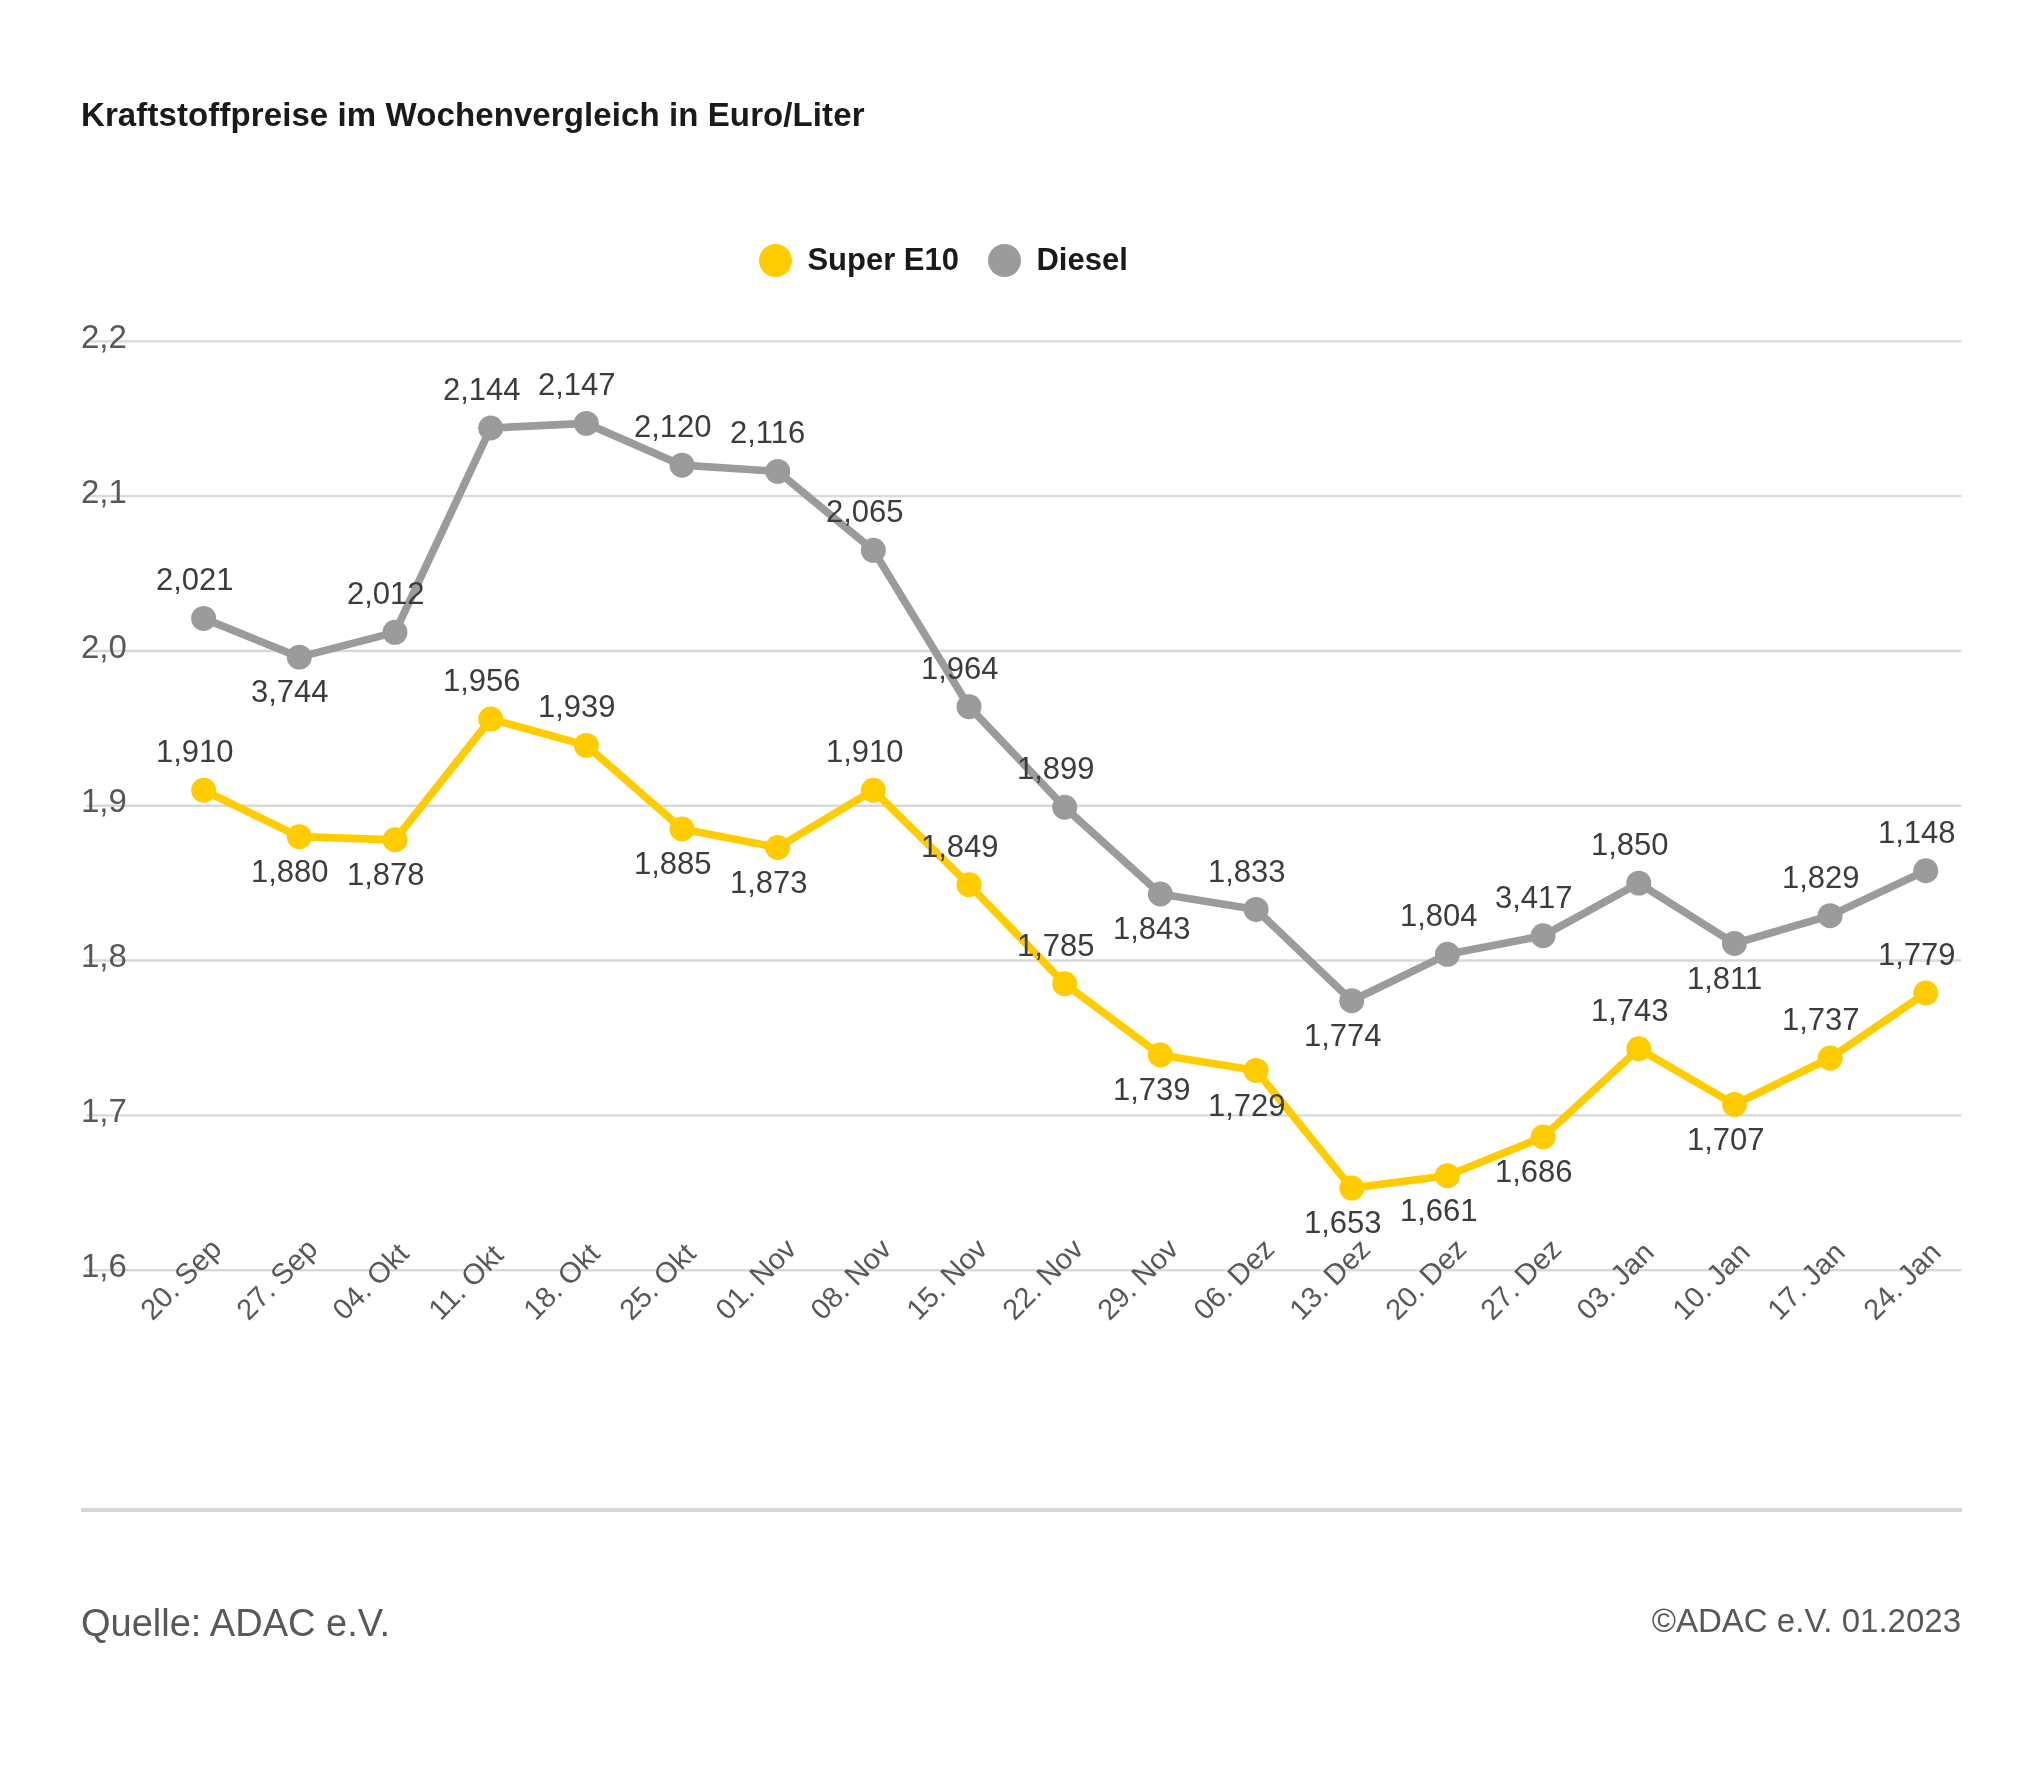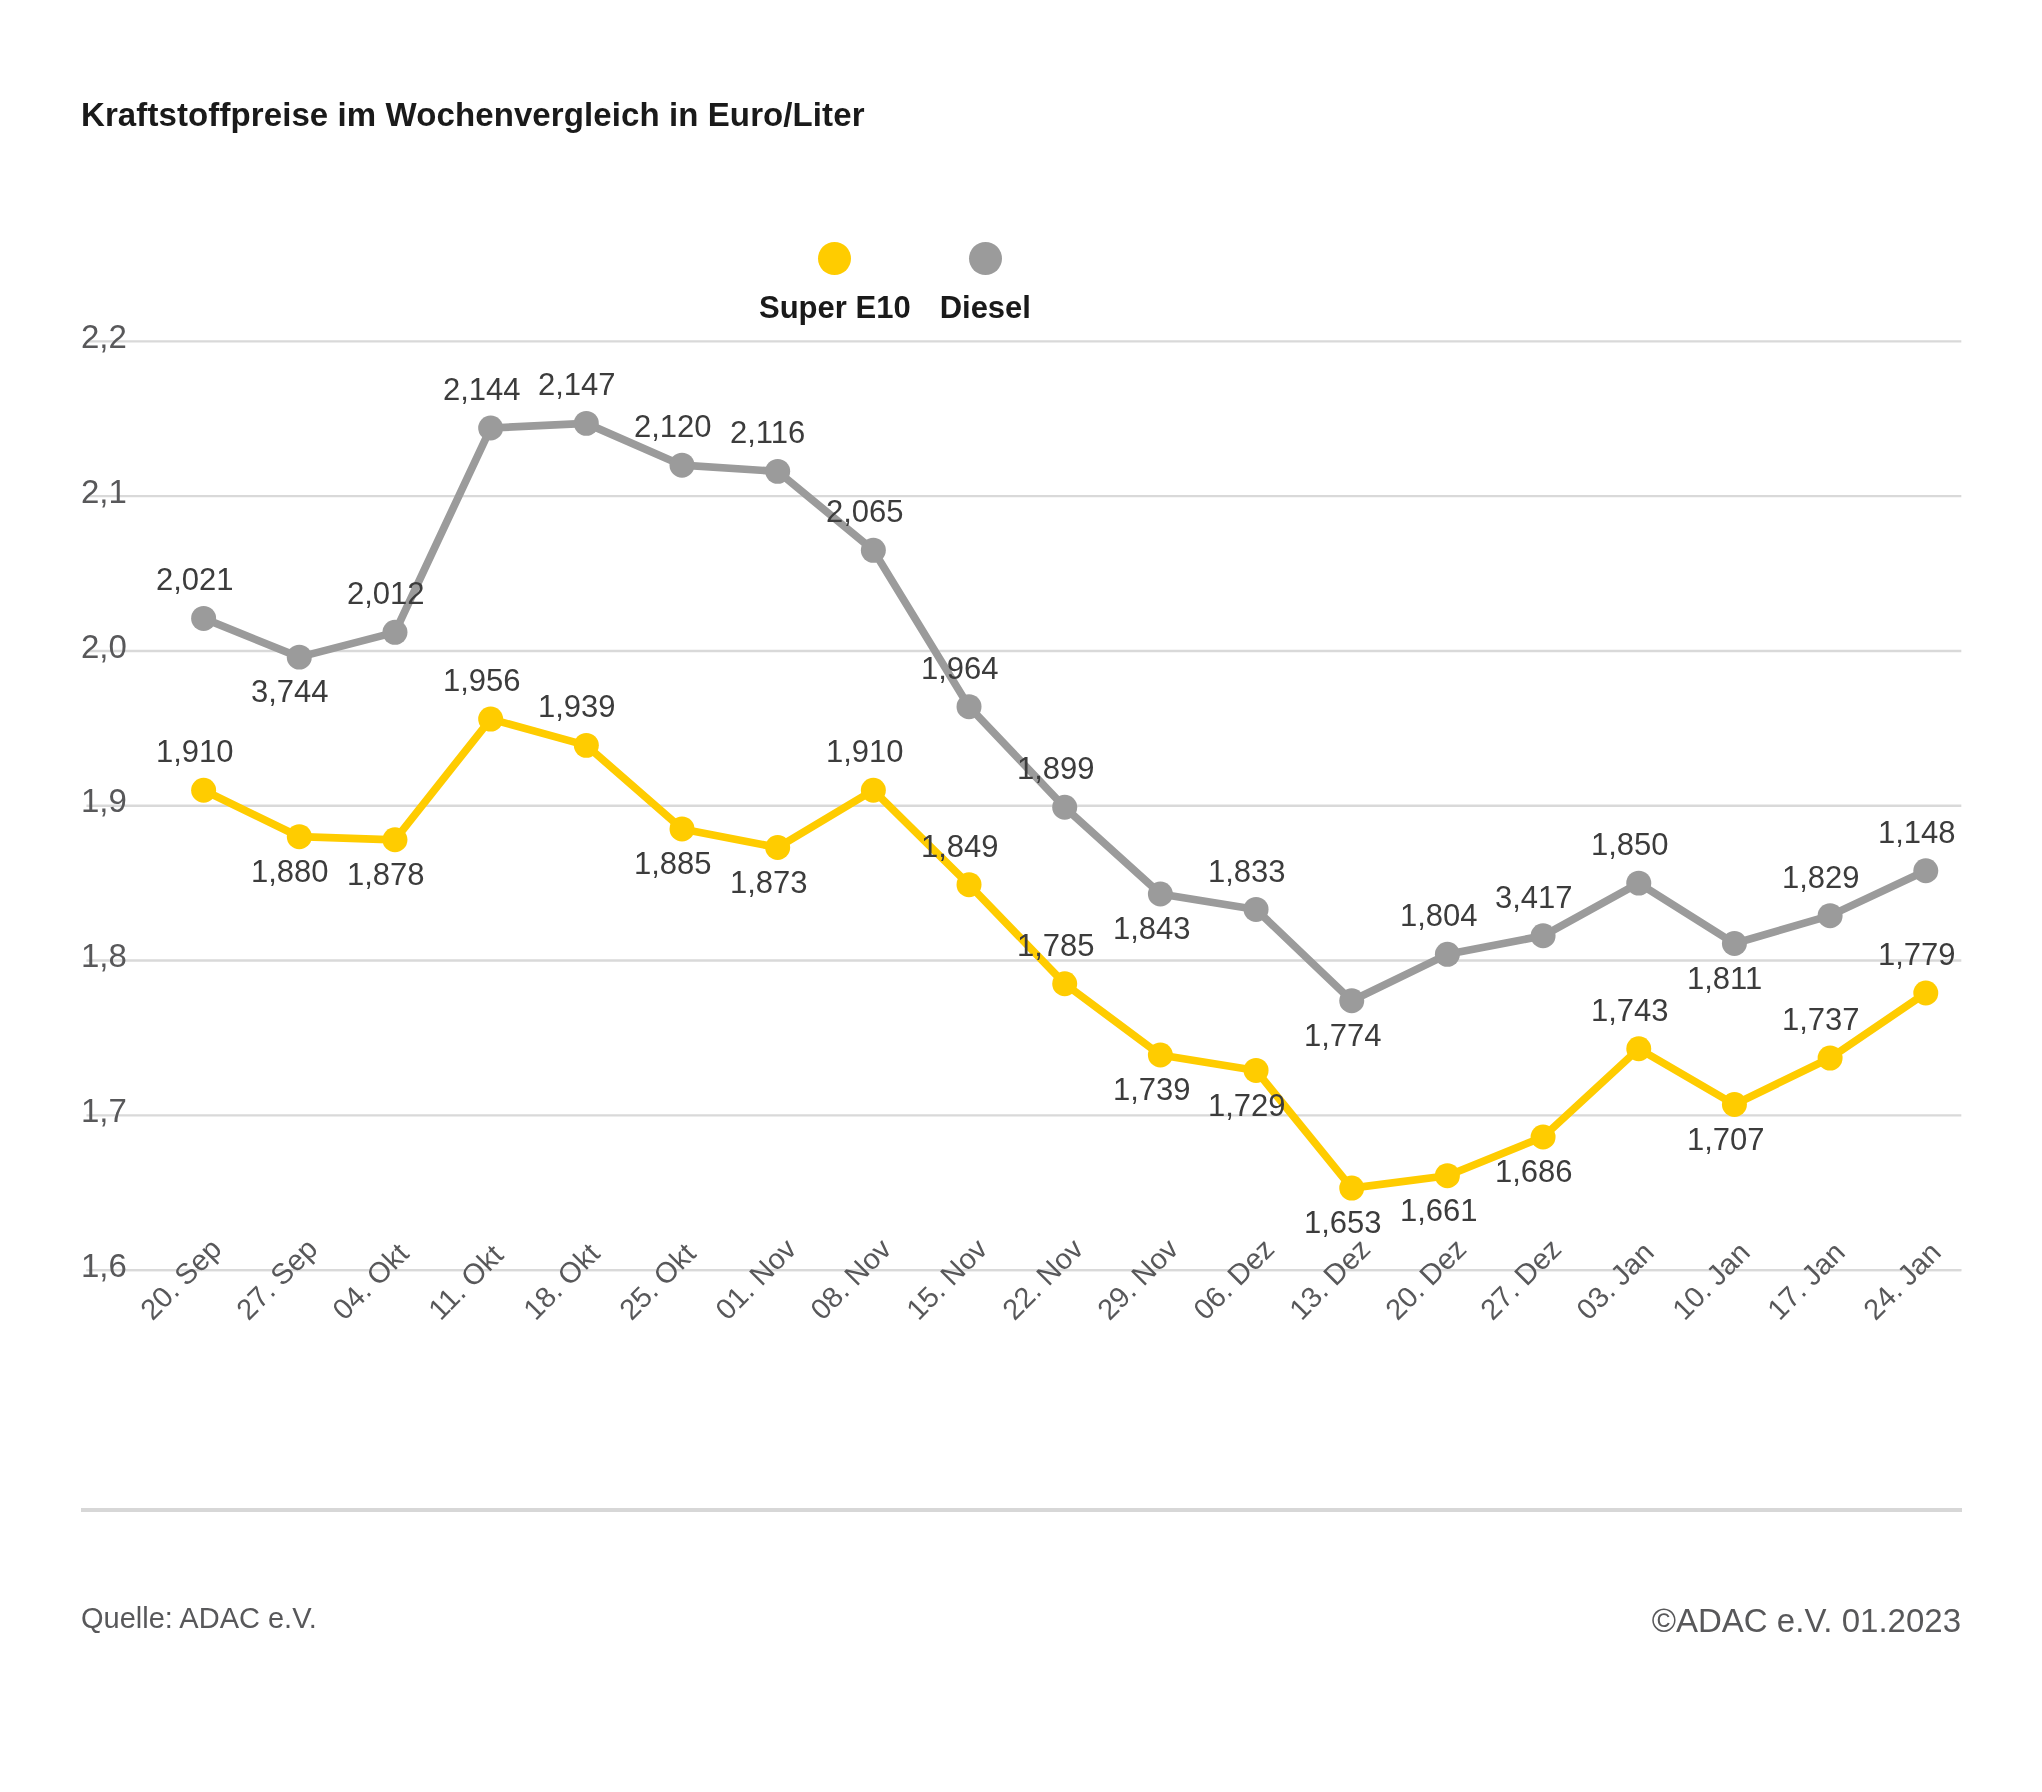--- a/index.html
+++ b/index.html
@@ -41,21 +41,20 @@
     align-items: center;
     gap: 29px;
     font-size: 31px;
     font-weight: bold;
     color: #1a1a1a;
   }
   .legend-item {
     display: flex;
     align-items: center;
     gap: 15.4px;
-    flex-direction: column;
   }
   .legend-dot {
     width: 33px;
     height: 33px;
     border-radius: 50%;
     display: inline-block;
   }
 
   .chart-area {
     position: absolute;
@@ -95,21 +94,21 @@
     top: 1508px;
     width: 1881px;
     height: 3.8px;
     background: #d7d7d7;
   }
 
   .source {
     position: absolute;
     left: 81px;
     top: 1602px;
-    font-size: 29px;
+    font-size: 38px;
     color: #58585a;
   }
   .copyright {
     position: absolute;
     right: 81px;
     top: 1602px;
     font-size: 33px;
     color: #58585a;
   }
 </style>

